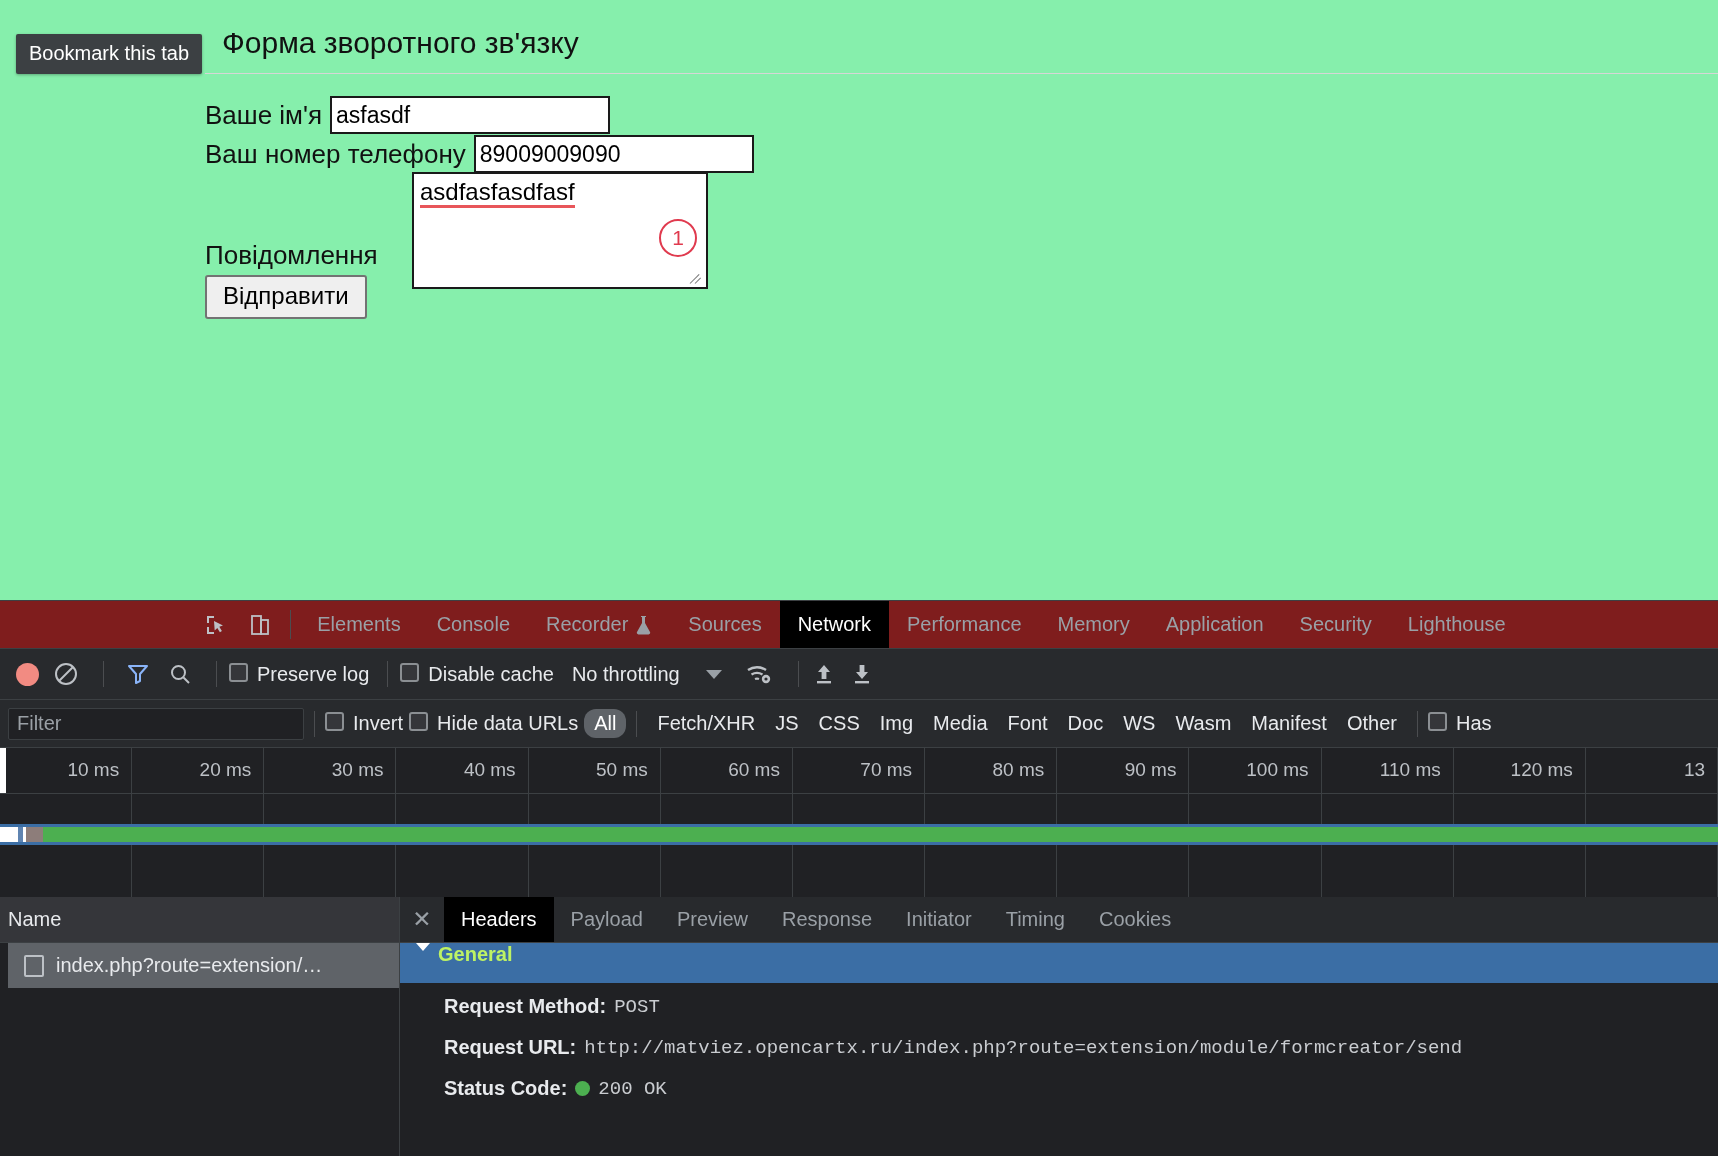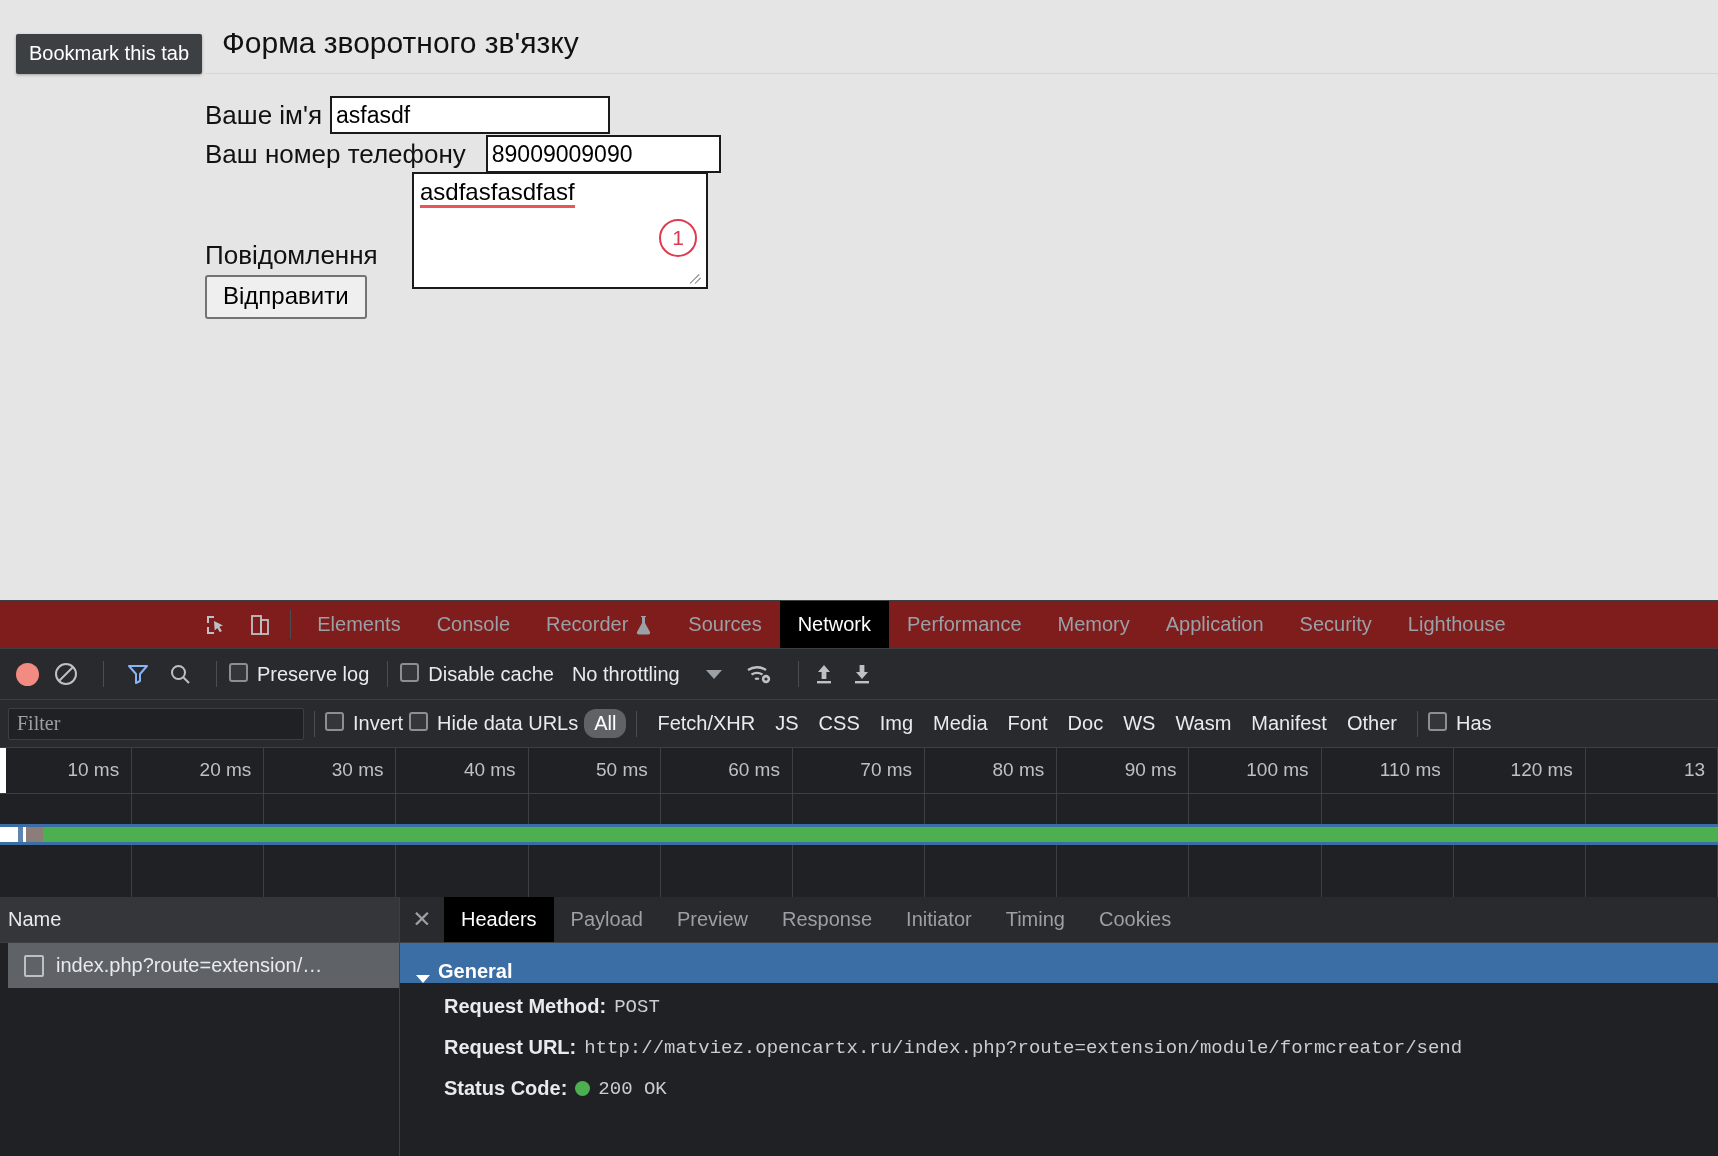--- a/index.html
+++ b/index.html
@@ -11,21 +11,21 @@
     background: #ffffff;
     font-family: "Liberation Sans", sans-serif;
   }
 
   
   .page-area {
     position: absolute;
     left: 0; top: 0;
     width: 1718px;
     height: 600px;
-    background: #e5e5e5;
+    background: #86efac;
   }
 
   .bookmark-tooltip {
     position: absolute;
     left: 16px; top: 34px;
     background: #3c4043;
     color: #ffffff;
     font-size: 20px;
     padding: 8px 13px 9px 13px;
     border-radius: 2px;
@@ -68,21 +68,21 @@
     color: #000;
     padding: 2px 4px;
     box-sizing: border-box;
     outline: none;
   }
 
   #row-name { left: 205px; top: 96px; }
   #row-name .text-input { width: 280px; height: 38px; margin-left: 8px; }
 
   #row-phone { left: 205px; top: 135px; }
-  #row-phone .text-input { width: 235px; height: 38px; margin-left: 20px; }
+  #row-phone .text-input { width: 280px; height: 38px; margin-left: 8px; }
 
   #row-message { left: 205px; top: 240px; }
 
   .message-box {
     position: absolute;
     left: 412px; top: 172px;
     width: 296px; height: 117px;
     border: 2px solid #1a1a1a;
     background: #fff;
     box-sizing: border-box;
@@ -255,21 +255,21 @@
     border-bottom: 1px solid #3c4043;
     padding-left: 8px;
   }
   .filter-input {
     width: 296px; height: 32px;
     background: #202124;
     border: 1px solid #3c4043;
     border-radius: 2px;
     color: #9aa0a6;
     font-size: 20px;
-    font-family: Liberation Serif, serif;
+    font-family: Liberation Sans, sans-serif;
     padding: 12px 8px;
     box-sizing: border-box;
     outline: none;
   }
   .filter-input::placeholder { color: #9aa0a6; }
   .fsep { width:1px; height:26px; background:#4b4d50; margin:0 10px; }
   .restype {
     color: #e8eaed;
     font-size: 20px;
     padding: 3px 10px;
@@ -406,24 +406,24 @@
     font-size: 20px;
     cursor: pointer;
     white-space: nowrap;
   }
   .det-tab.active { background:#000000; color:#ffffff; }
 
   .gen-header {
     height: 40px;
     background: #3b6ea5;
     display: flex;
-    align-items: flex-end;
+    align-items: flex-start;
     gap: 8px;
     padding-left: 16px;
-    color: #ffffff;
+    color: #bef264;
     font-size: 20px;
     font-weight: bold;
     cursor: pointer;
   }
   .tri {
     width: 0; height: 0;
     border-left: 7px solid transparent;
     border-right: 7px solid transparent;
     border-top: 8px solid #ffffff;
   }

